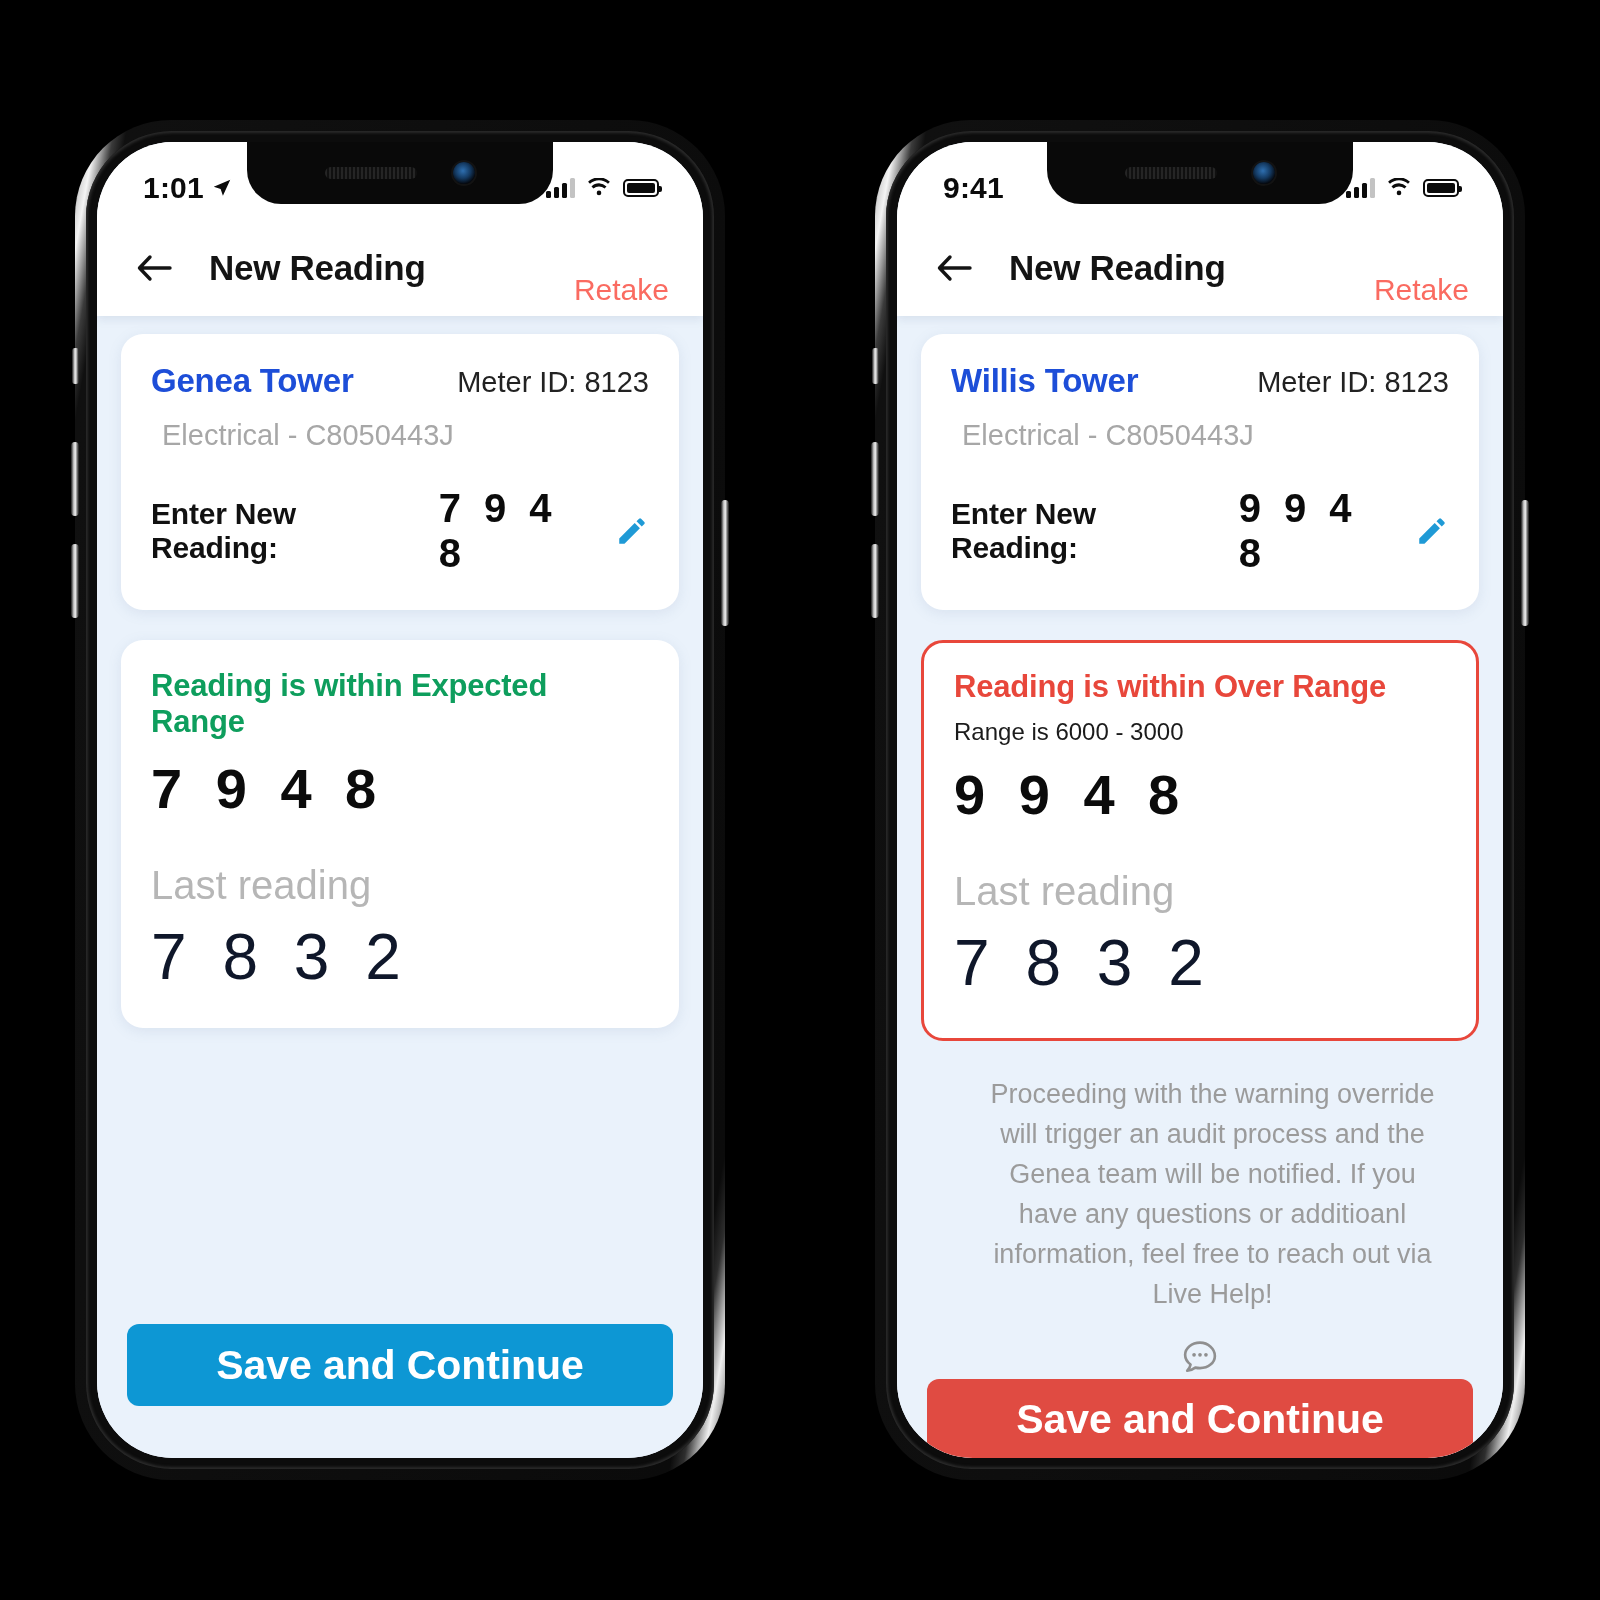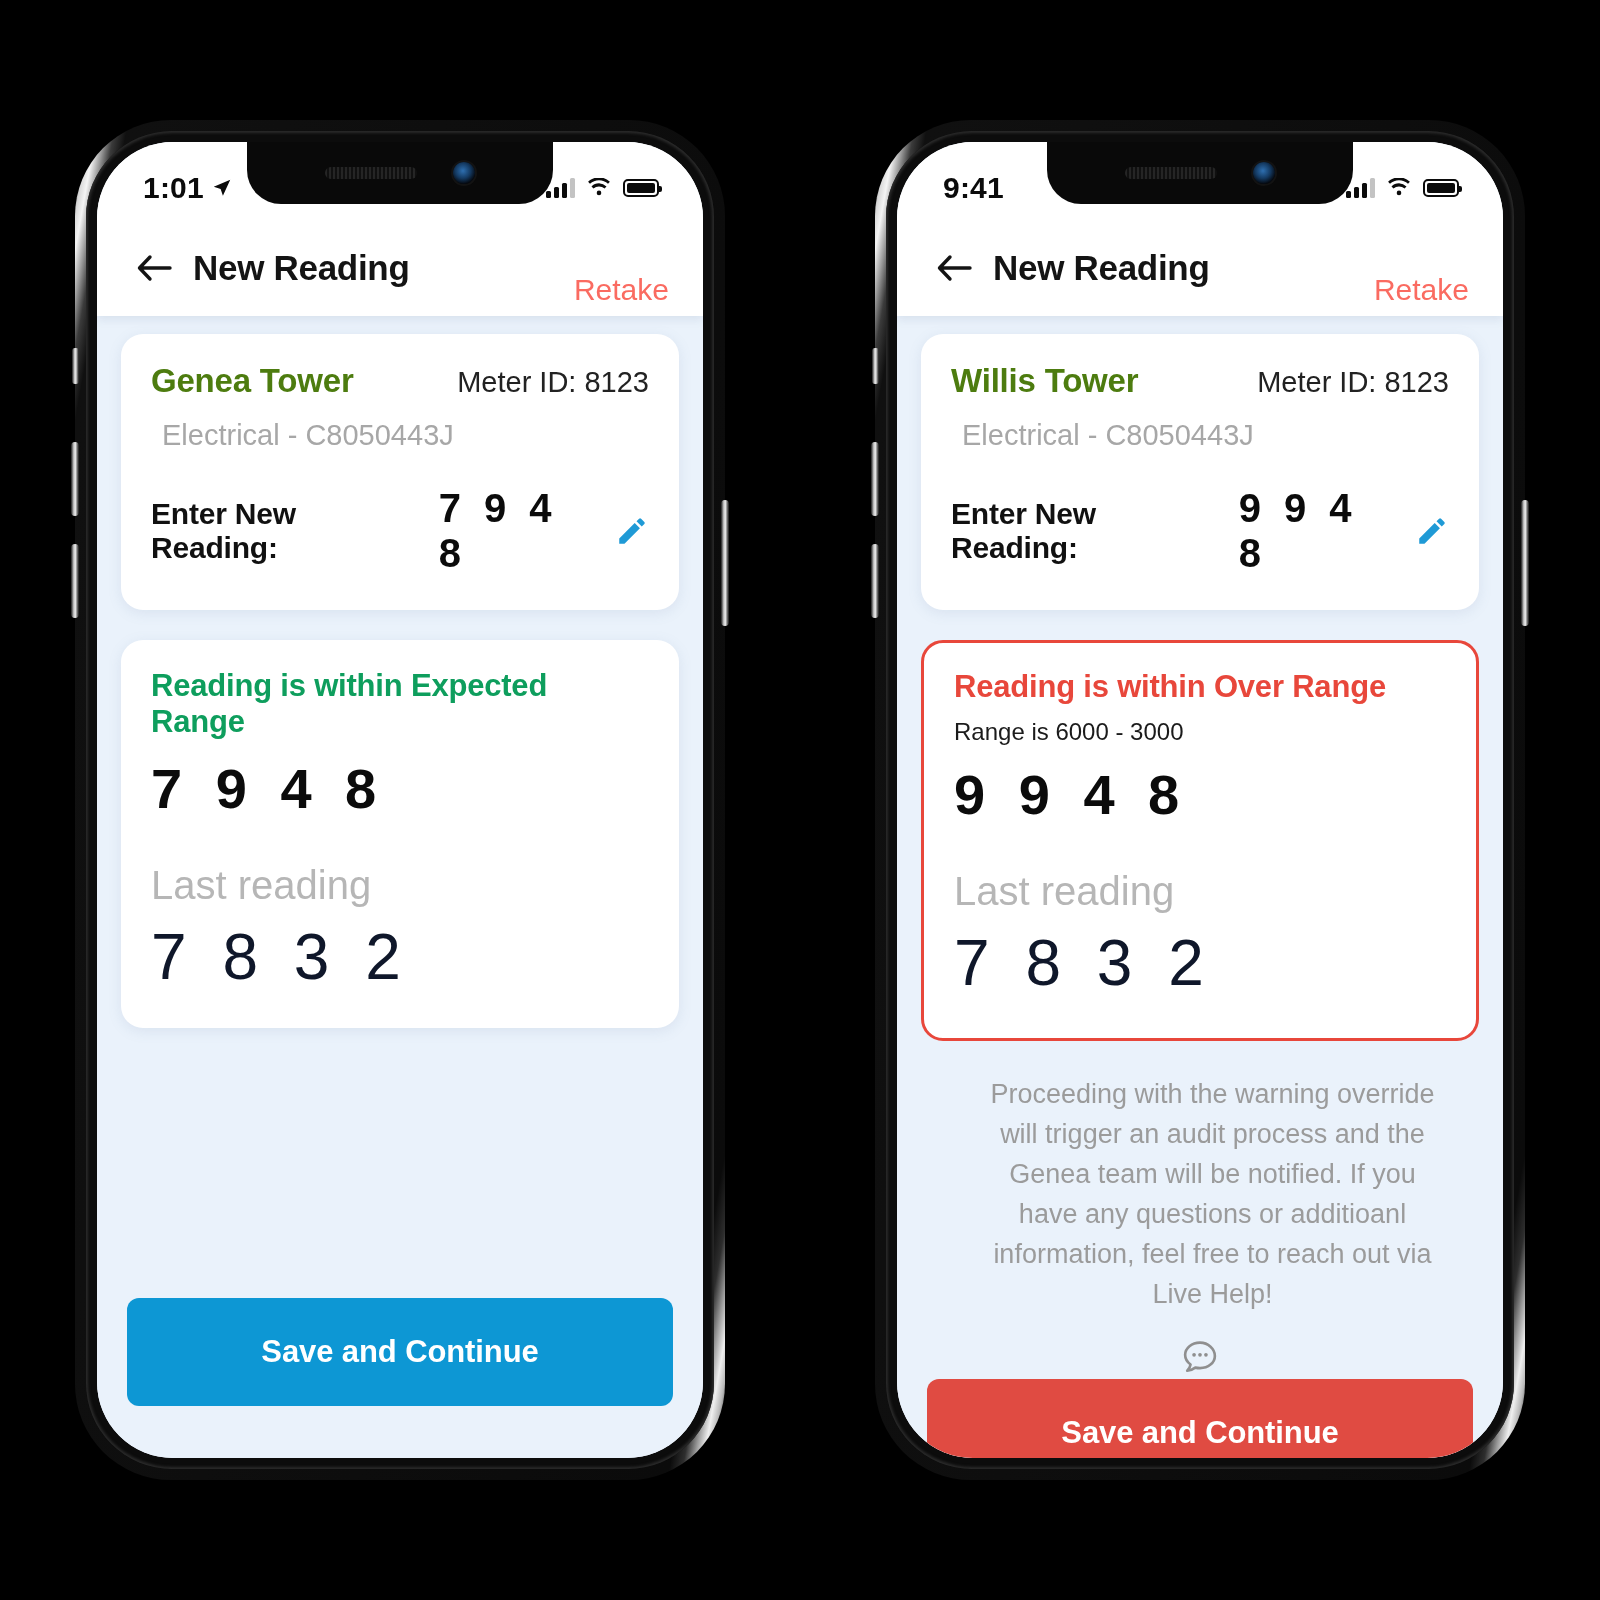--- a/index.html
+++ b/index.html
@@ -132,21 +132,21 @@
   .battery b { display:block; height:100%; background:#0b0b0b; border-radius:2px; }
 
   
   .navbar {
     flex: 0 0 auto;
     background: #fff;
     height: 96px;
     display: flex;
     align-items: center;
     padding: 0 34px 0 38px;
-    gap: 20px;
+    gap: 36px;
     box-shadow: 0 3px 9px rgba(90,110,150,.14);
     z-index: 20;
   }
   .back-arrow {
     width: 38px; height: 38px;
     flex: 0 0 auto;
     display:flex; align-items:center; justify-content:center;
     cursor: pointer;
   }
   .nav-title {
@@ -189,21 +189,21 @@
 
   .meter-row {
     display: flex;
     align-items: baseline;
     justify-content: space-between;
     gap: 12px;
   }
   .meter-name {
     font-size: 33px;
     font-weight: 700;
-    color: #4d7c0f;
+    color: #1d4ed8;
     letter-spacing: -.2px;
     text-align: center;
   }
   .meter-id {
     font-size: 29px;
     color: #222;
     font-weight: 400;
   }
   .meter-sub {
     margin-top: 19px;
@@ -281,25 +281,25 @@
     display: flex;
     justify-content: center;
     cursor: pointer;
   }
 
   .spacer { flex: 1 1 auto; }
 
   .cta {
     flex: 0 0 auto;
     margin: 0 6px 52px 6px;
-    height: 108px;
+    height: 82px;
     border-radius: 12px;
     border: none;
     color: #fff;
-    font-size: 31px;
+    font-size: 41px;
     font-weight: 700;
     letter-spacing: -.1px;
     cursor: pointer;
     font-family: "Liberation Sans", sans-serif;
   }
   .cta.blue { background: #0d97d4; }
   .cta.red  { background: #e04b42; }
 </style>
 </head>
 <body>

